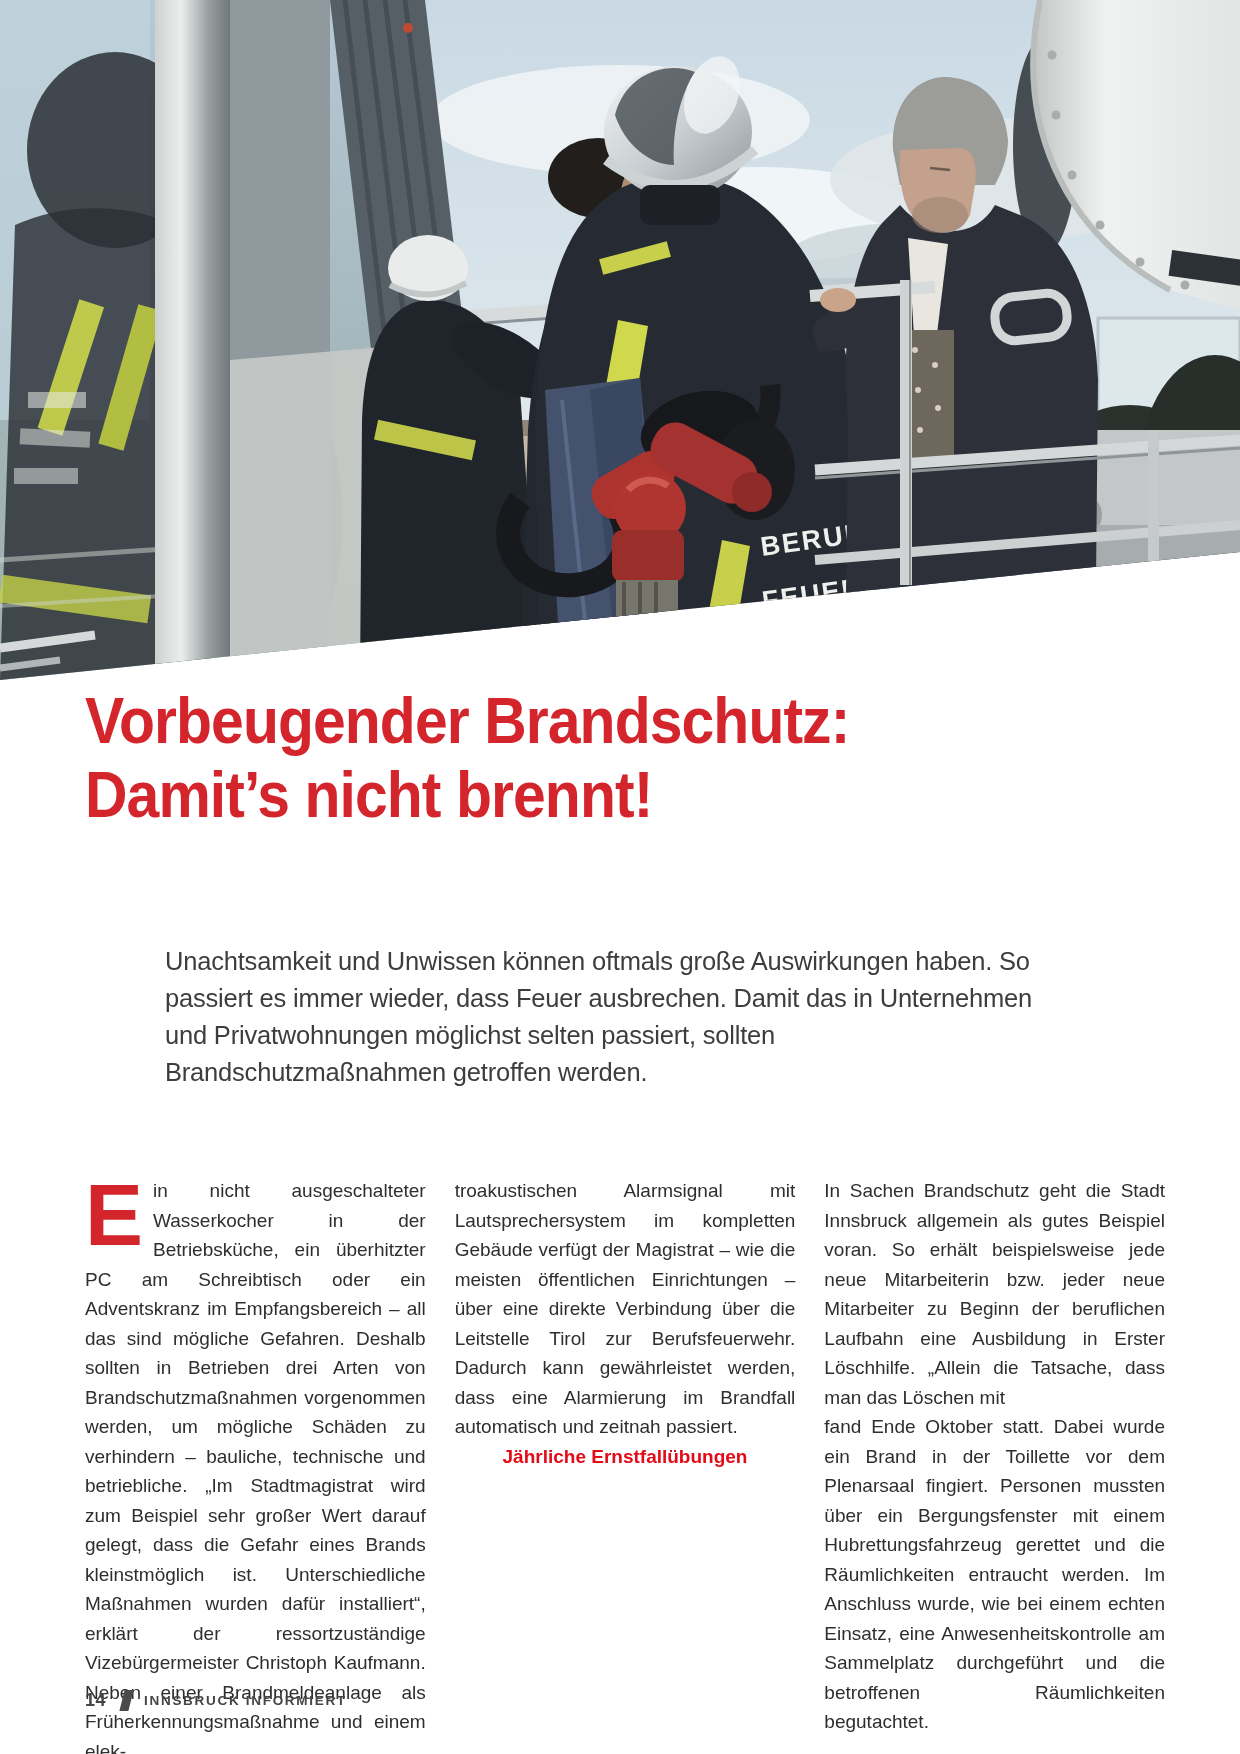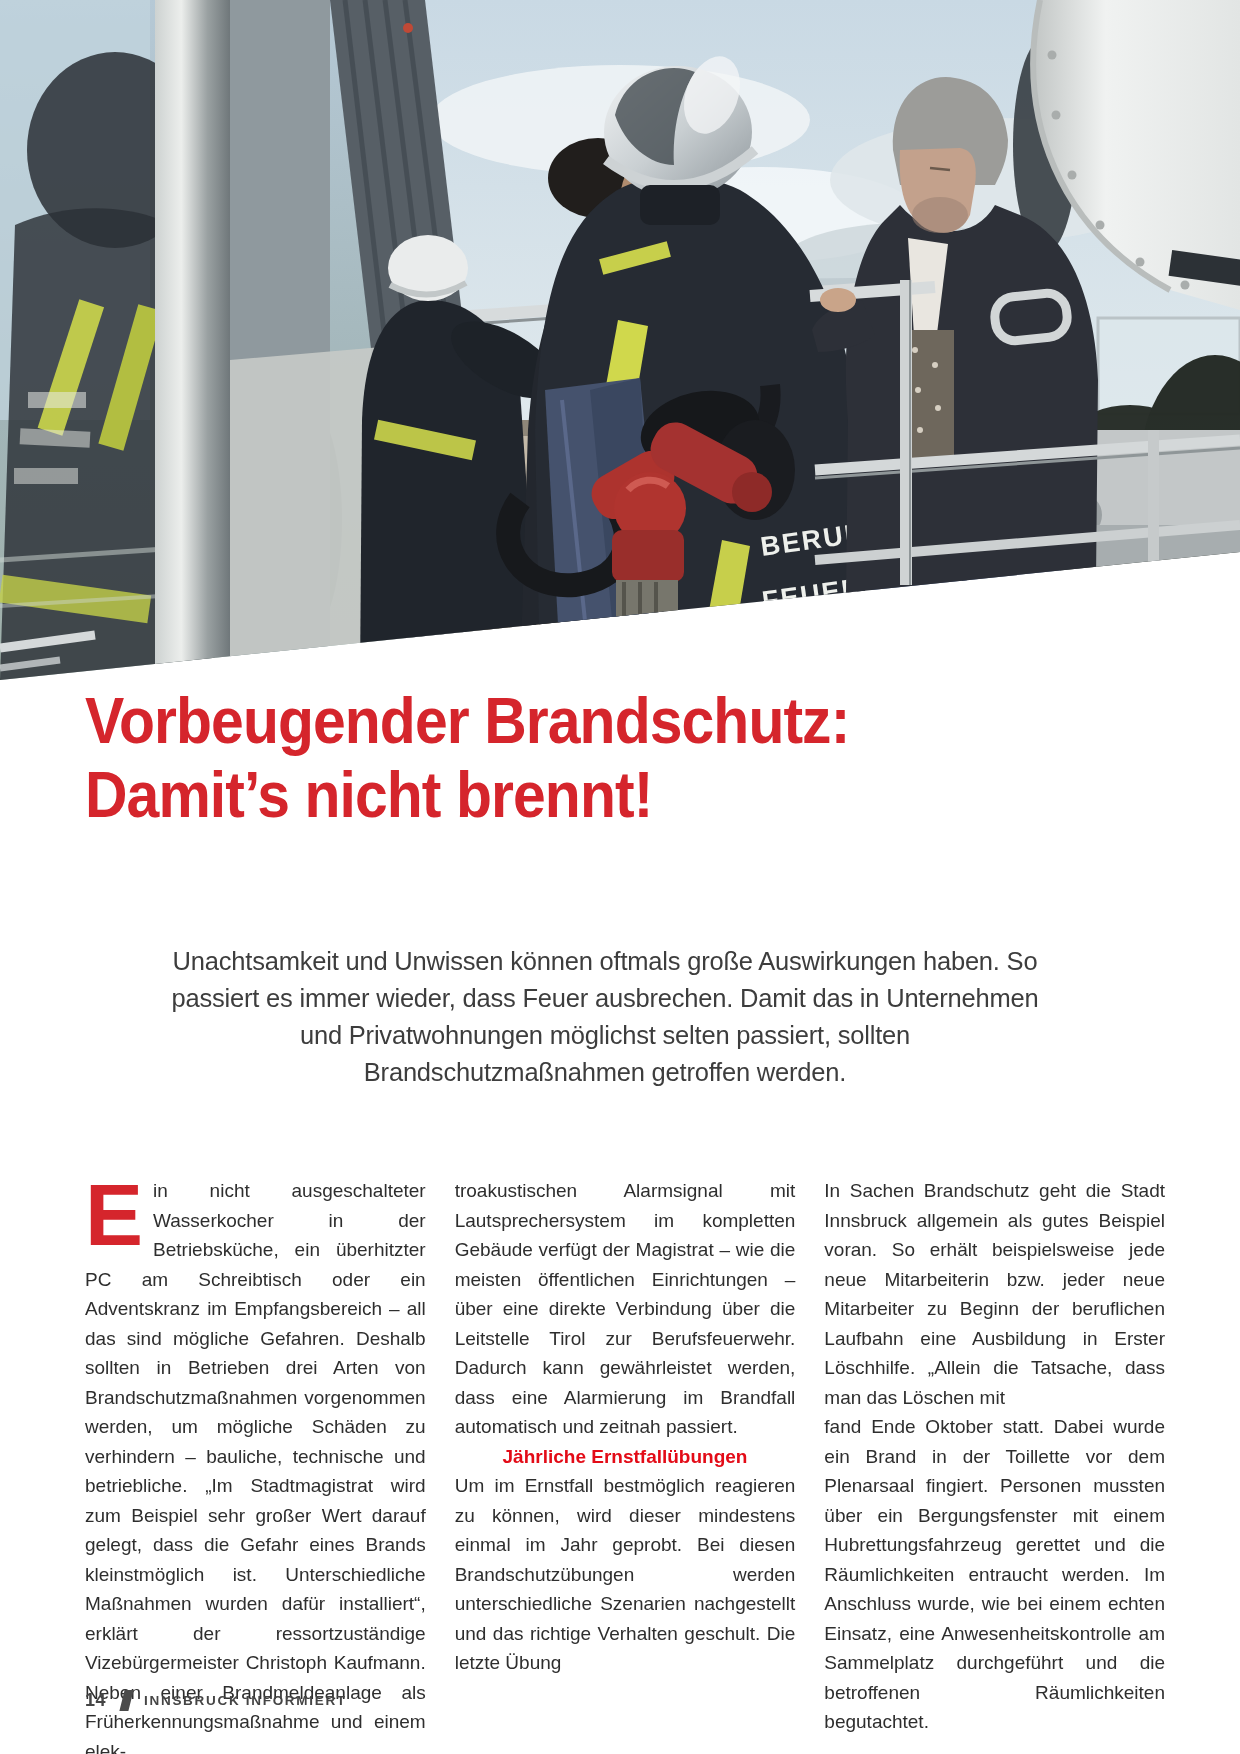--- a/index.html
+++ b/index.html
@@ -16,21 +16,21 @@
   }
   .photo svg{display:block;width:1240px;height:680px;}
   .headline{
     position:absolute;top:684px;left:85px;margin:0;
     color:#d5252c;font-size:64px;font-weight:700;line-height:74px;
     letter-spacing:-1px;transform:scaleX(.92);transform-origin:left top;
     white-space:nowrap;
   }
   .lead{
     position:absolute;top:943px;left:165px;width:880px;margin:0;
-    color:#3d3d3d;font-size:25.5px;line-height:37px;letter-spacing:-.2px;text-align:center;
+    color:#3d3d3d;font-size:25.5px;line-height:37px;letter-spacing:-.2px;
   }
   .columns{
     position:absolute;top:1176px;left:85px;width:1080px;
     display:flex;gap:29px;
     color:#2e2e2e;font-size:19px;line-height:29.5px;
   }
   .col{flex:1 1 0;text-align:justify;}
   .col p{margin:0;}
   .dropcap{
     float:left;color:#d5252c;font-weight:700;
@@ -277,21 +277,20 @@
 
 <p class="lead">Unachtsamkeit und Unwissen können oftmals große Auswirkungen haben. So passiert es immer wieder, dass Feuer ausbrechen. Damit das in Unternehmen und Privatwohnungen möglichst selten passiert, sollten Brandschutzmaßnahmen getroffen werden.</p>
 
 <div class="columns">
   <div class="col">
     <p><span class="dropcap">E</span><span>in nicht ausgeschalteter Wasserkocher in der Betriebsküche, ein überhitzter PC am Schreibtisch oder ein Adventskranz im Empfangsbereich – all das sind mögliche Gefahren. Deshalb sollten in Betrieben drei Arten von Brandschutzmaßnahmen vorgenommen werden, um mögliche Schäden zu verhindern – bauliche, technische und betriebliche. „Im Stadtmagistrat wird zum Beispiel sehr großer Wert darauf gelegt, dass die Gefahr eines Brands kleinstmöglich ist. Unterschiedliche Maßnahmen wurden dafür installiert“, erklärt der ressortzuständige Vizebürgermeister Christoph Kaufmann. Neben einer Brandmeldeanlage als Früherkennungsmaßnahme und einem elek-</span></p>
   </div>
   <div class="col">
     <p>troakustischen Alarmsignal mit Lautsprechersystem im kompletten Gebäude verfügt der Magistrat – wie die meisten öffentlichen Einrichtungen – über eine direkte Verbindung über die Leitstelle Tirol zur Berufsfeuerwehr. Dadurch kann gewährleistet werden, dass eine Alarmierung im Brandfall automatisch und zeitnah passiert.</p>
     <p class="subhead">Jährliche Ernstfallübungen</p>
-    <p>Um im Ernstfall bestmöglich reagieren zu können, wird dieser mindestens einmal im Jahr geprobt. Bei diesen Brandschutzübungen werden unterschiedliche Szenarien nachgestellt und das richtige Verhalten geschult. Die letzte Übung</p>
   </div>
   <div class="col">
     <p>In Sachen Brandschutz geht die Stadt Innsbruck allgemein als gutes Beispiel voran. So erhält beispielsweise jede neue Mitarbeiterin bzw. jeder neue Mitarbeiter zu Beginn der beruflichen Laufbahn eine Ausbildung in Erster Löschhilfe. „Allein die Tatsache, dass man das Löschen mit</p>
     <p>fand Ende Oktober statt. Dabei wurde ein Brand in der Toillette vor dem Plenarsaal fingiert. Personen mussten über ein Bergungsfenster mit einem Hubrettungsfahrzeug gerettet und die Räumlichkeiten entraucht werden. Im Anschluss wurde, wie bei einem echten Einsatz, eine Anwesenheitskontrolle am Sammelplatz durchgeführt und die betroffenen Räumlichkeiten begutachtet.</p>
   </div>
 </div>
 
 <div class="footer">
   <span class="pagenum">14</span>
   <span class="slash"></span>

